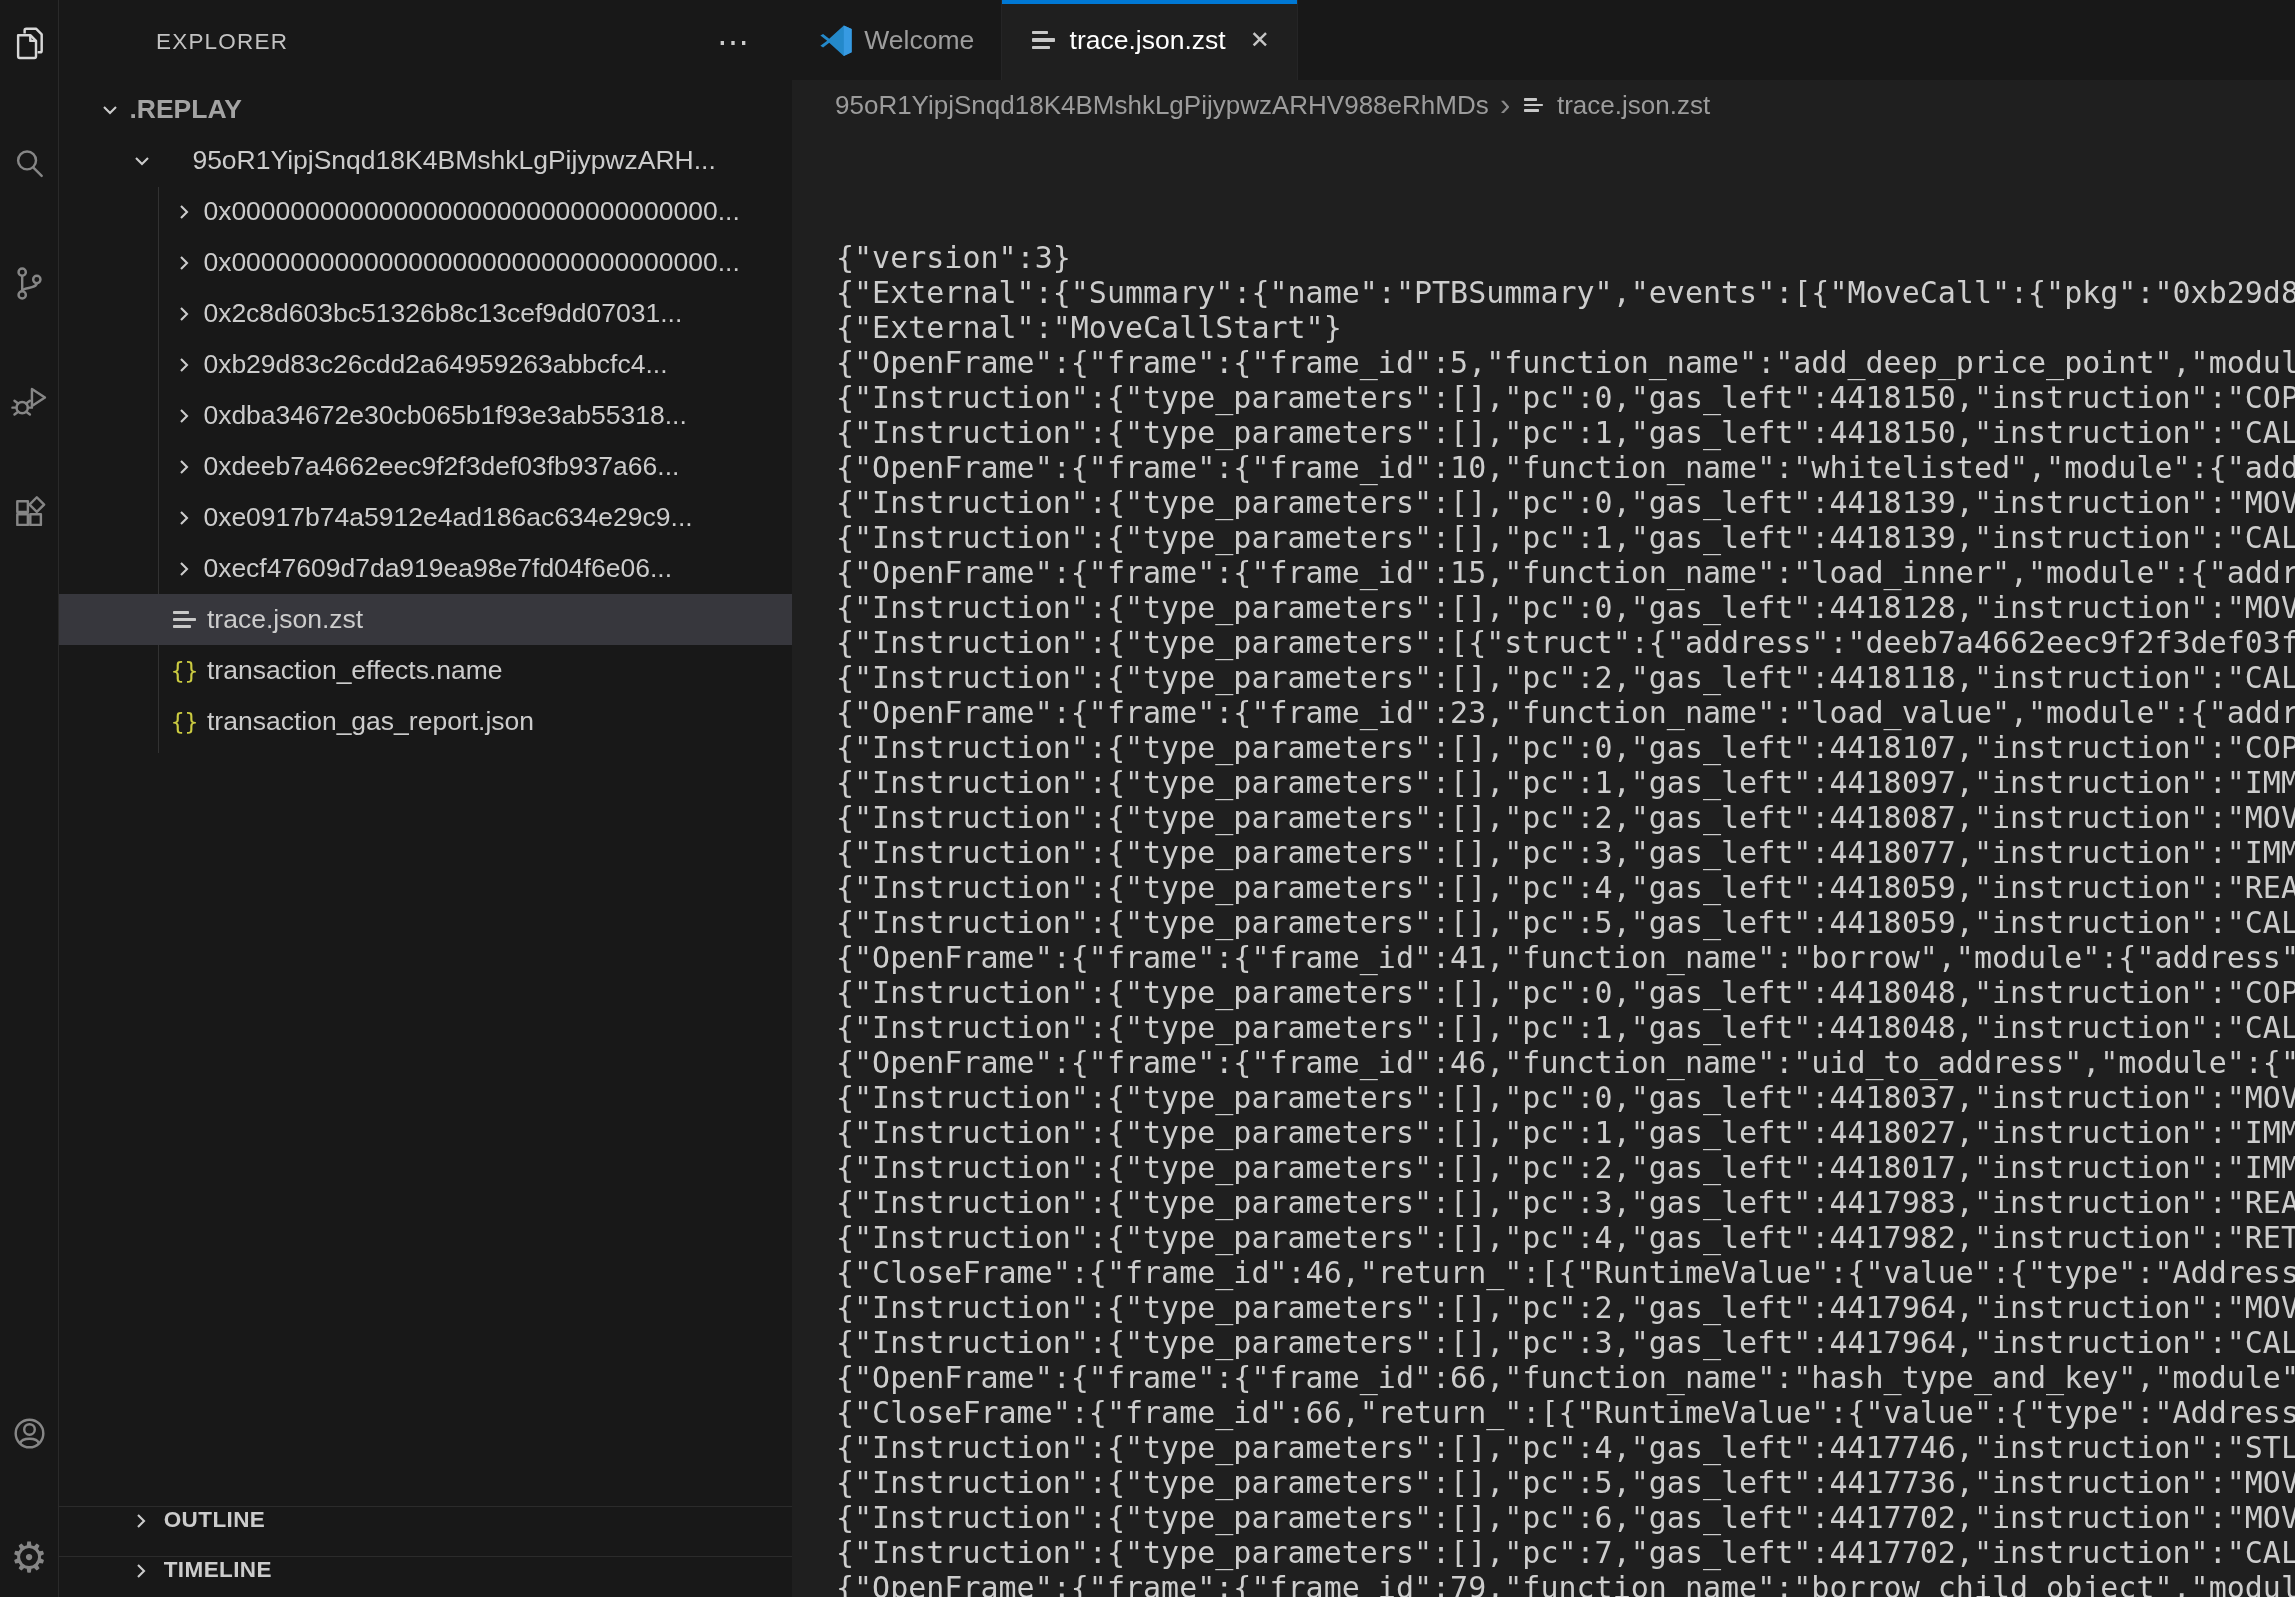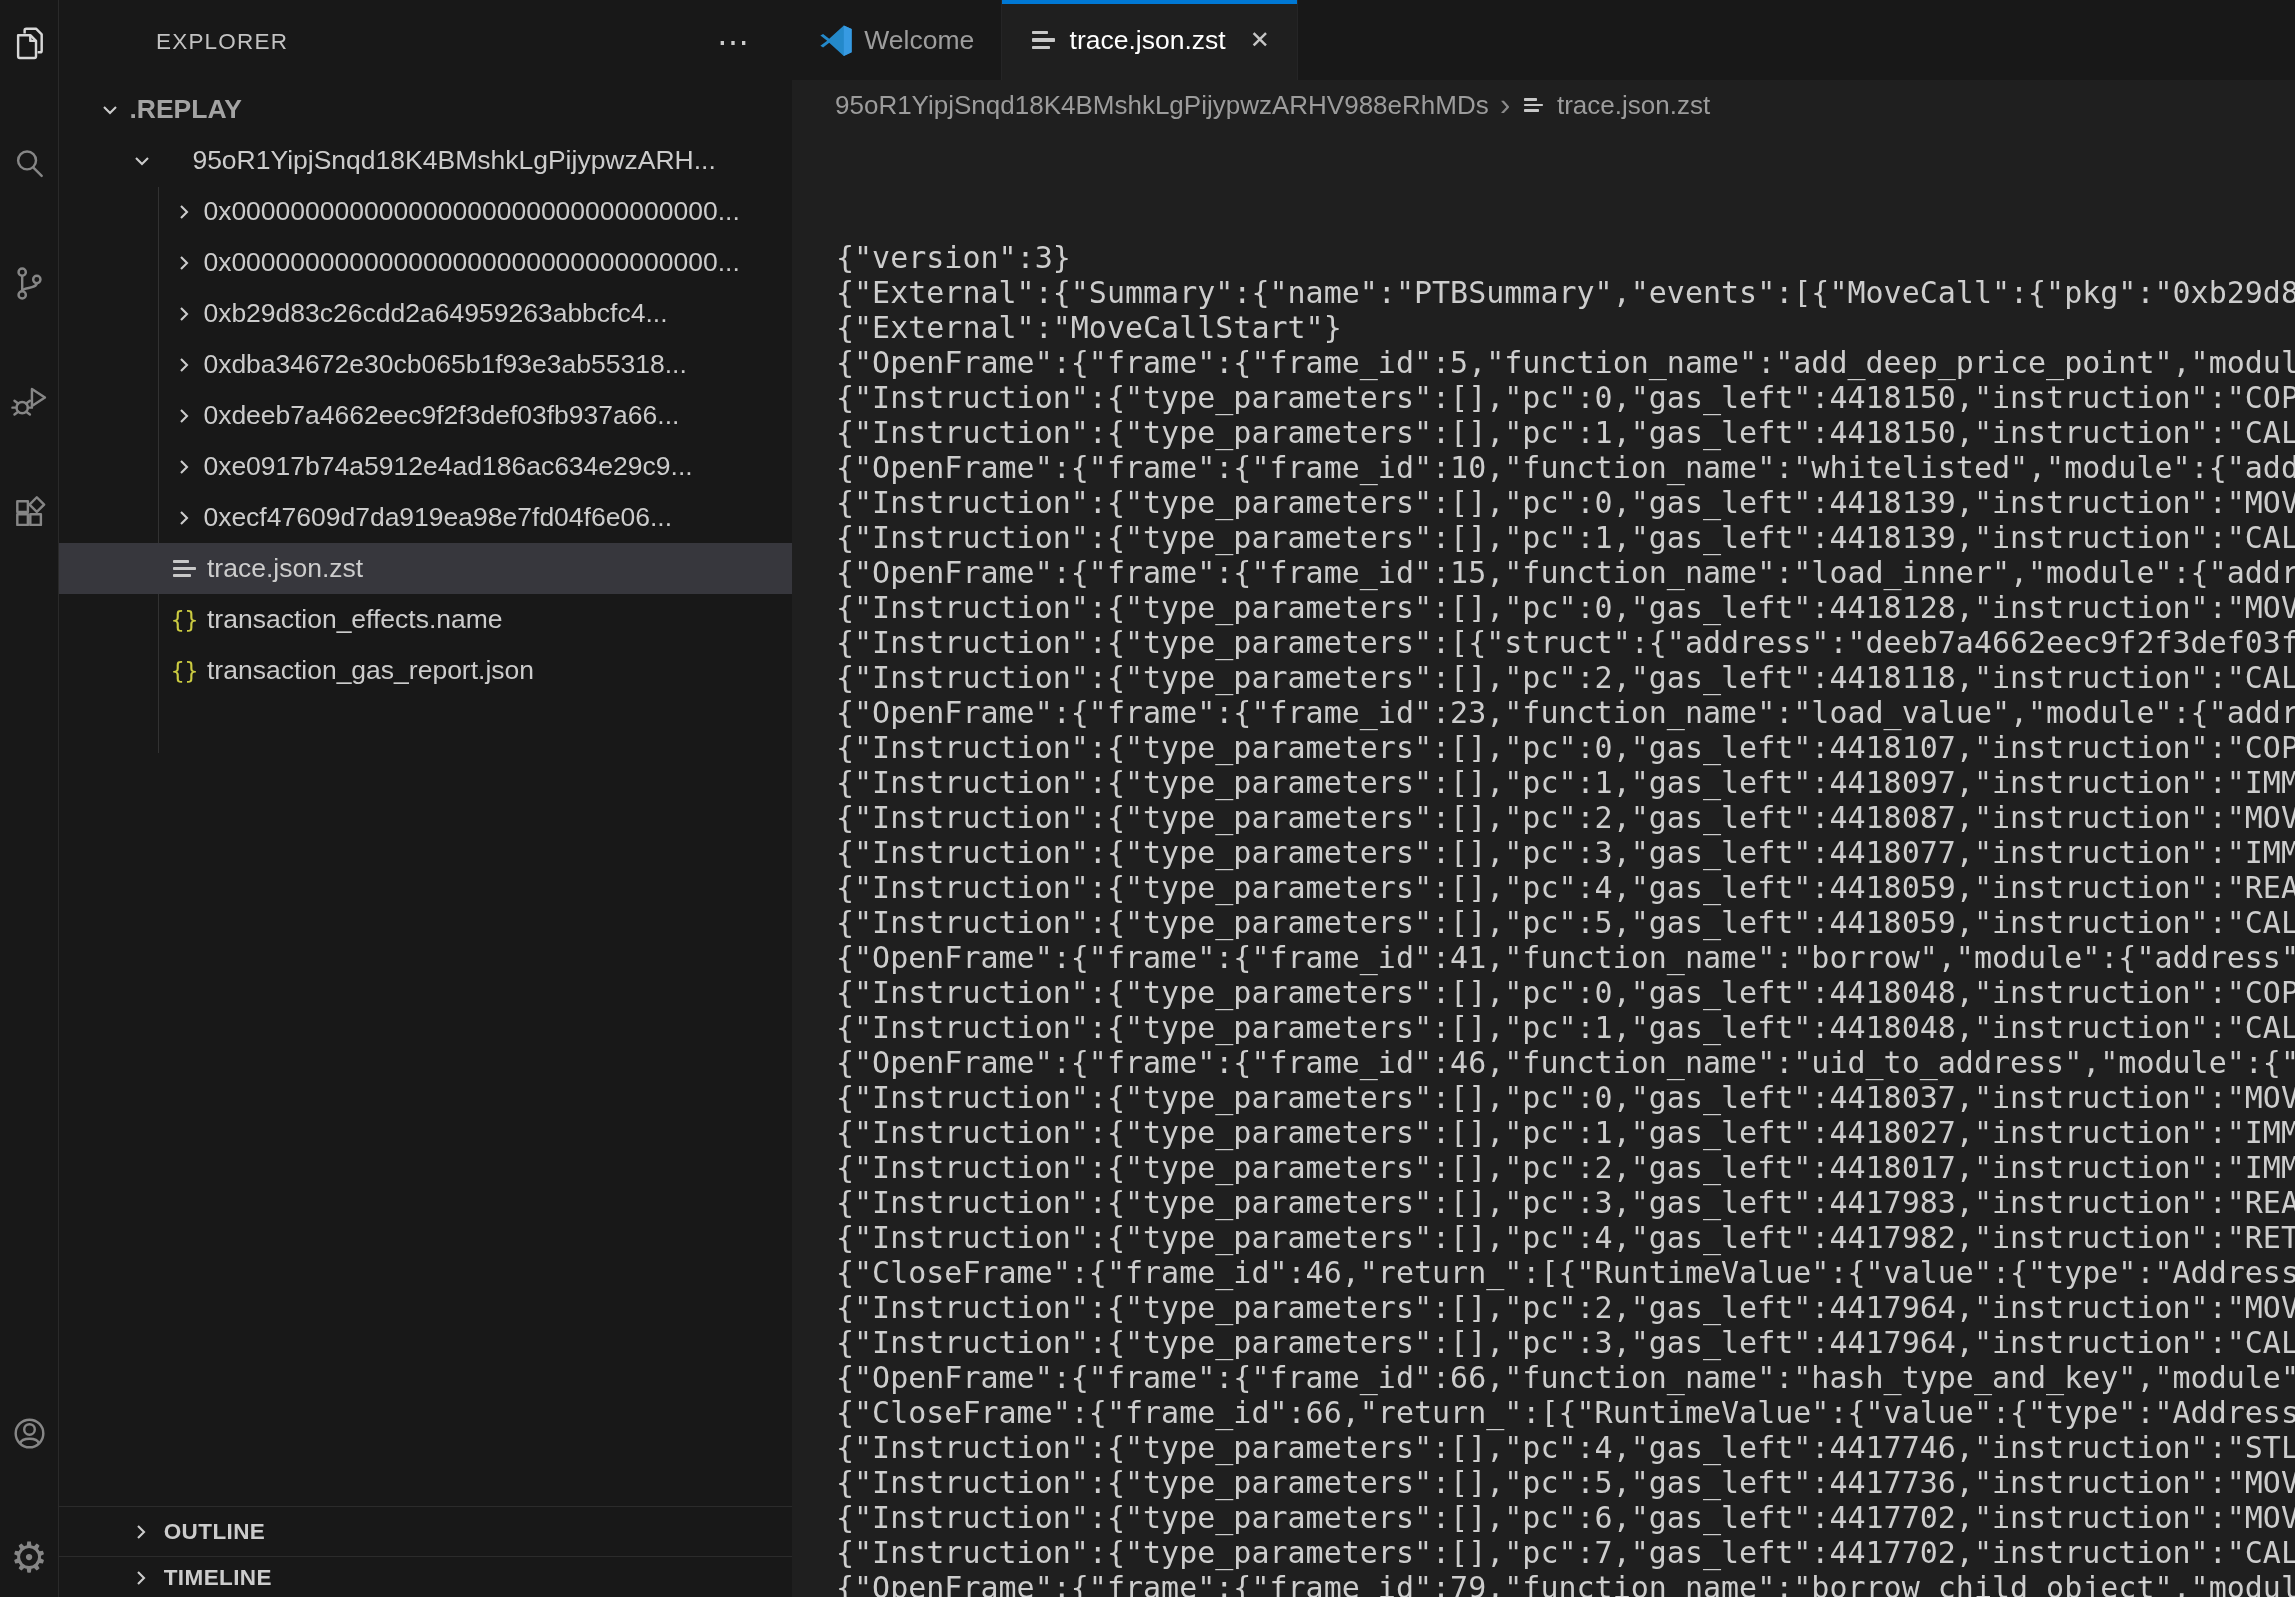--- a/index.html
+++ b/index.html
@@ -38,21 +38,21 @@
   .ficon,.jicon{display:none;width:29px;margin-right:8px;flex:none;align-items:center;justify-content:center;}
   .row.icon-file .ficon{display:flex;flex-direction:column;gap:4px;}
   .row.icon-json .jicon{display:flex;color:var(--json-yellow);
     font-family:"DejaVu Sans Mono",monospace;font-size:23px;font-weight:500;}
   .fbar{height:3.2px;background:#c8c8c8;border-radius:0.8px;}
   .fb1{width:16px;align-self:flex-start;margin-left:3.2px;}
   .fb2{width:22.5px;align-self:flex-start;margin-left:3.2px;}
   .fb3{width:17.7px;align-self:flex-start;margin-left:3.2px;}
   .row.bold .label{font-weight:700;color:#a3a3a3;}
   .label{overflow:hidden;white-space:nowrap;}
-  .sb-panel{position:absolute;left:0;right:0;border-top:0.8px solid #2b2b2b;display:flex;align-items:center;
+  .sb-panel{position:absolute;left:0;right:0;border-top:0.8px solid #2b2b2b;display:flex;
     padding-left:68px;font-weight:700;font-size:22.5px;letter-spacing:0.4px;color:#cccccc;cursor:pointer;}
   .panel-outline{top:1506px;height:50px;}
   .panel-timeline{top:1556px;height:41px;}
   .sb-panel .chev{display:flex;margin-right:9.7px;}
 
   
   .editor{position:absolute;left:792px;top:0;bottom:0;right:0;background:var(--editorbg);}
   .tabs{height:80px;background:var(--sidebar);display:flex;}
   .tab{position:relative;display:flex;align-items:center;padding:12px 27px;border-right:0.8px solid #252526;
     font-size:26.5px;color:var(--dim);cursor:pointer;box-sizing:border-box;}
@@ -172,20 +172,29 @@
 
           <span class="label">0x000000000000000000000000000000000...</span>
         </div>
         <div class="row depth2 folder collapsed">
           <span class="chev">
             <svg viewBox="0 0 16 16" fill="none" stroke-width="1.4">
               <path d="M6 4 L10 8 L6 12" stroke="currentColor"></path>
             </svg>
           </span>
 
+          <span class="label">0x2c8d603bc51326b8c13cef9dd07031...</span>
+        </div>
+        <div class="row depth2 folder collapsed">
+          <span class="chev">
+            <svg viewBox="0 0 16 16" fill="none" stroke-width="1.4">
+              <path d="M6 4 L10 8 L6 12" stroke="currentColor"></path>
+            </svg>
+          </span>
+
           <span class="label">0xb29d83c26cdd2a64959263abbcfc4...</span>
         </div>
         <div class="row depth2 folder collapsed">
           <span class="chev">
             <svg viewBox="0 0 16 16" fill="none" stroke-width="1.4">
               <path d="M6 4 L10 8 L6 12" stroke="currentColor"></path>
             </svg>
           </span>
 
           <span class="label">0xdba34672e30cb065b1f93e3ab55318...</span>

